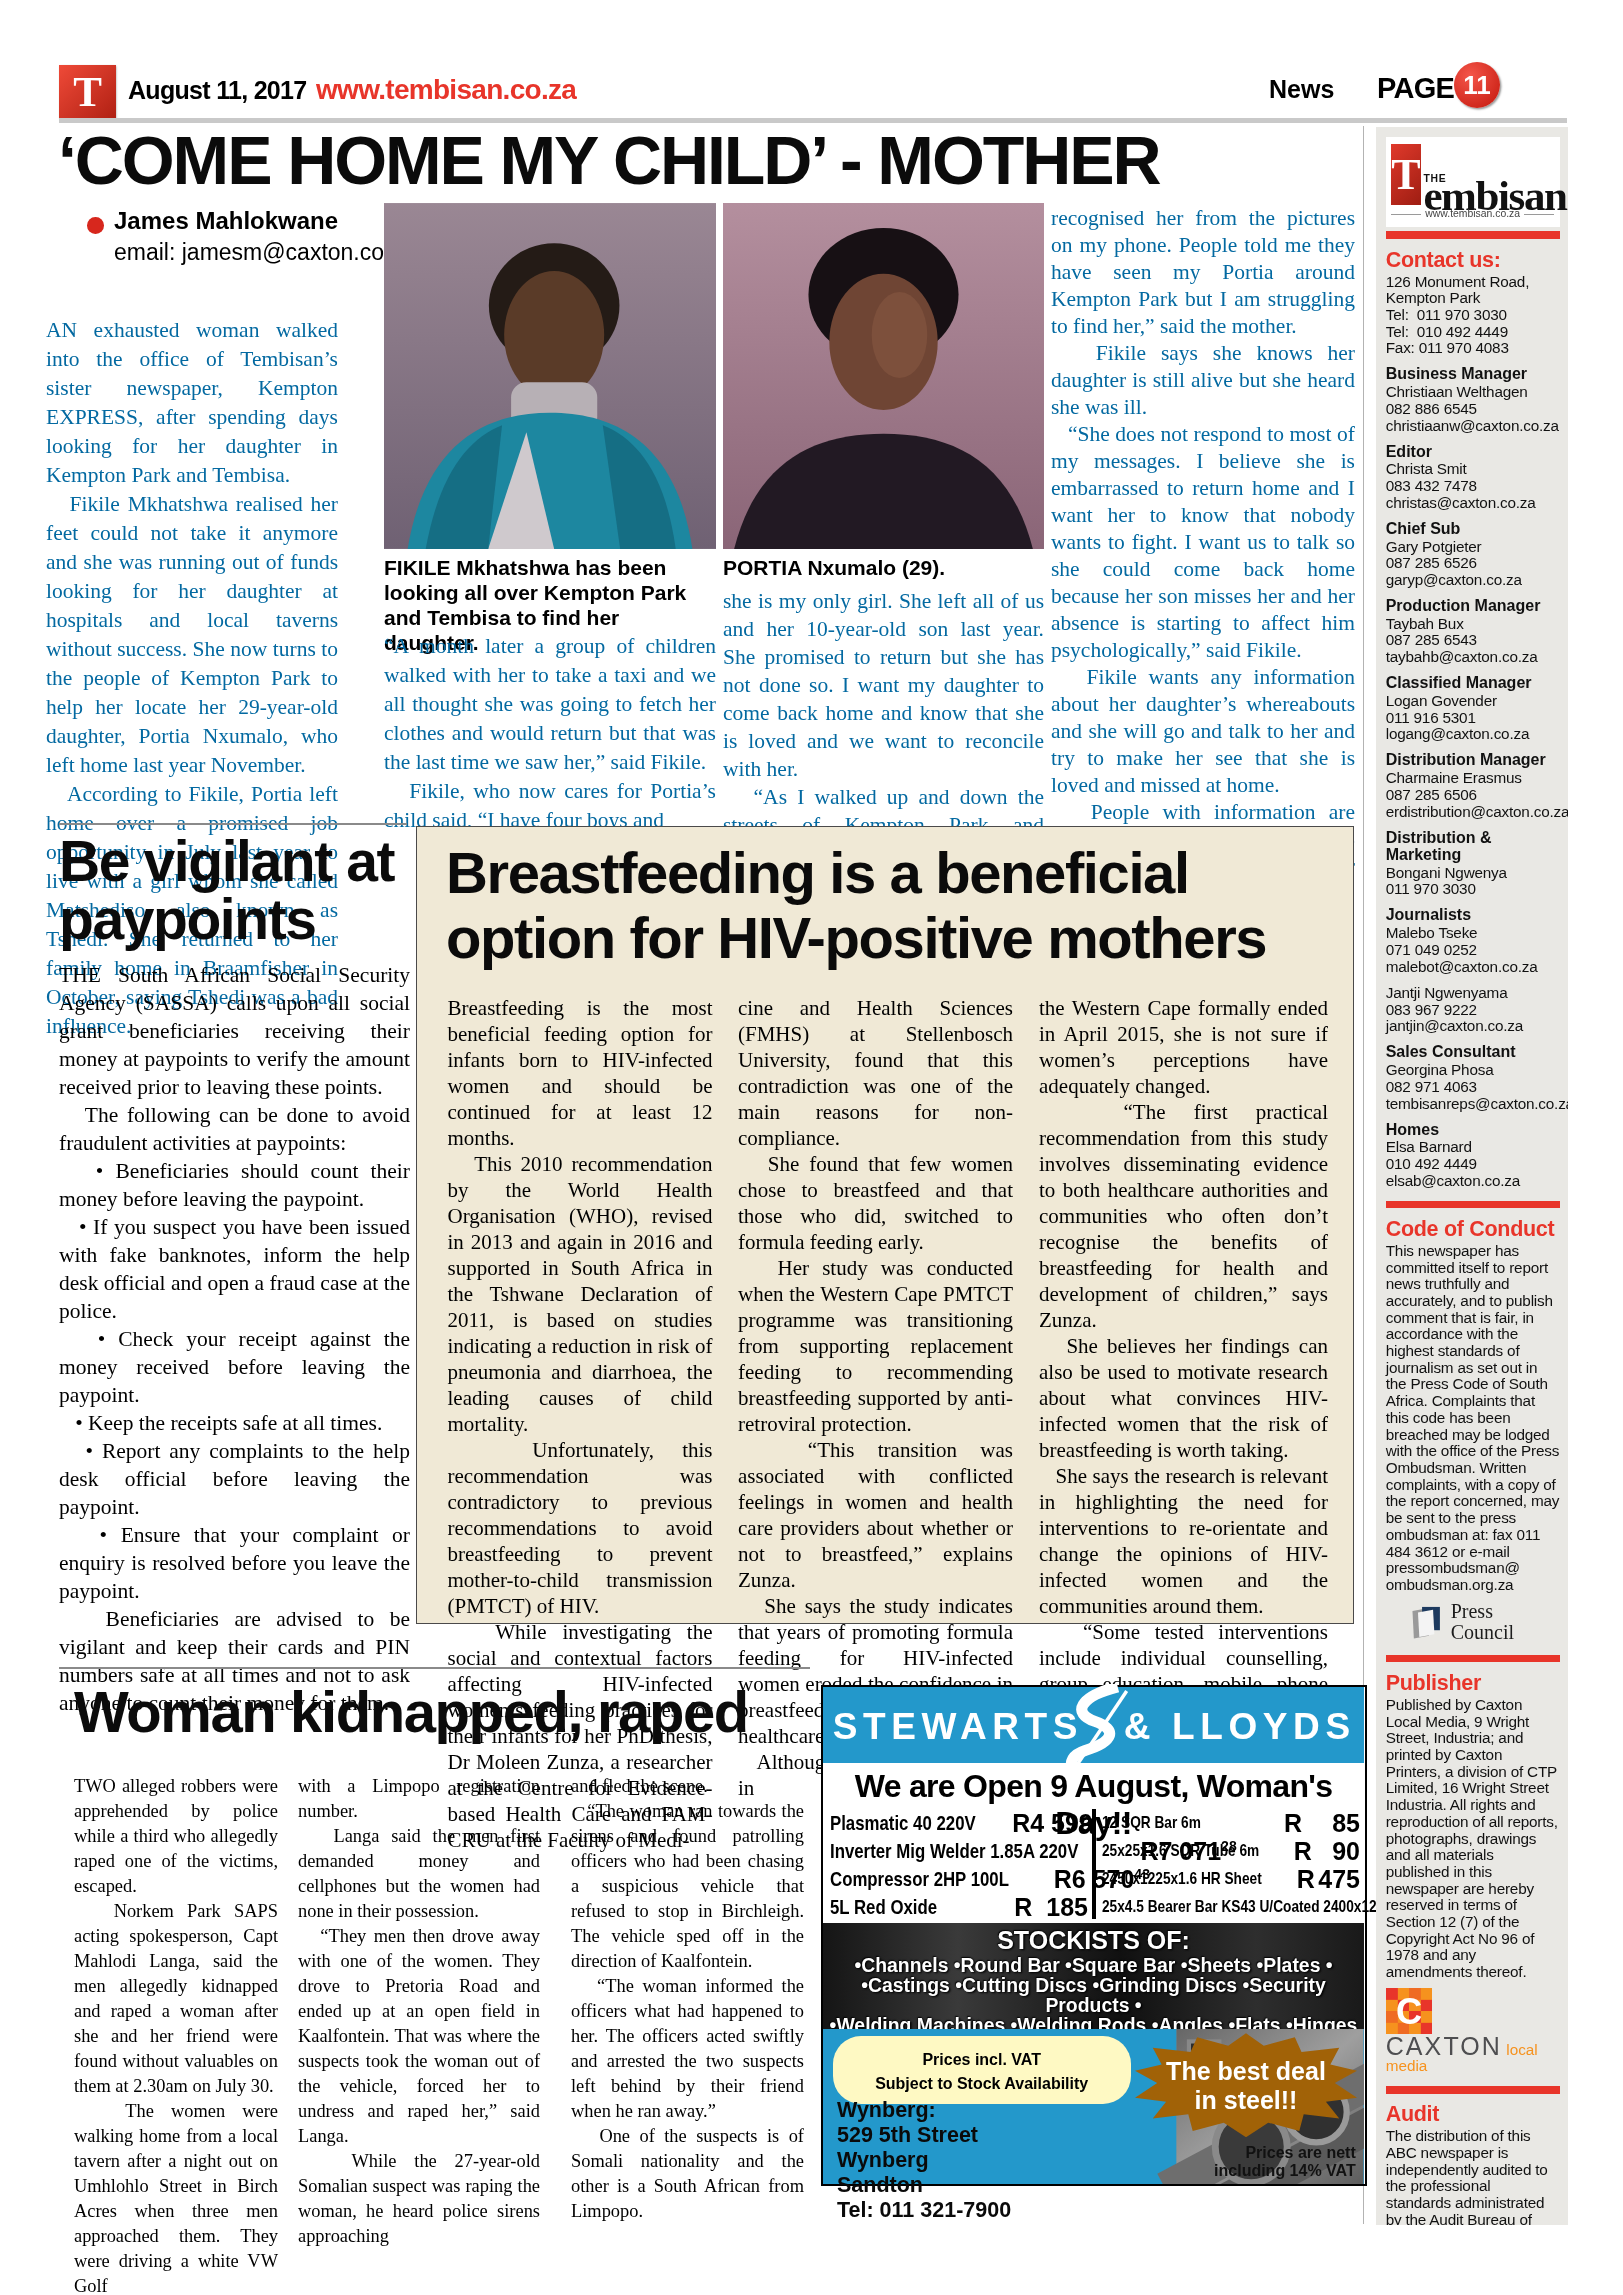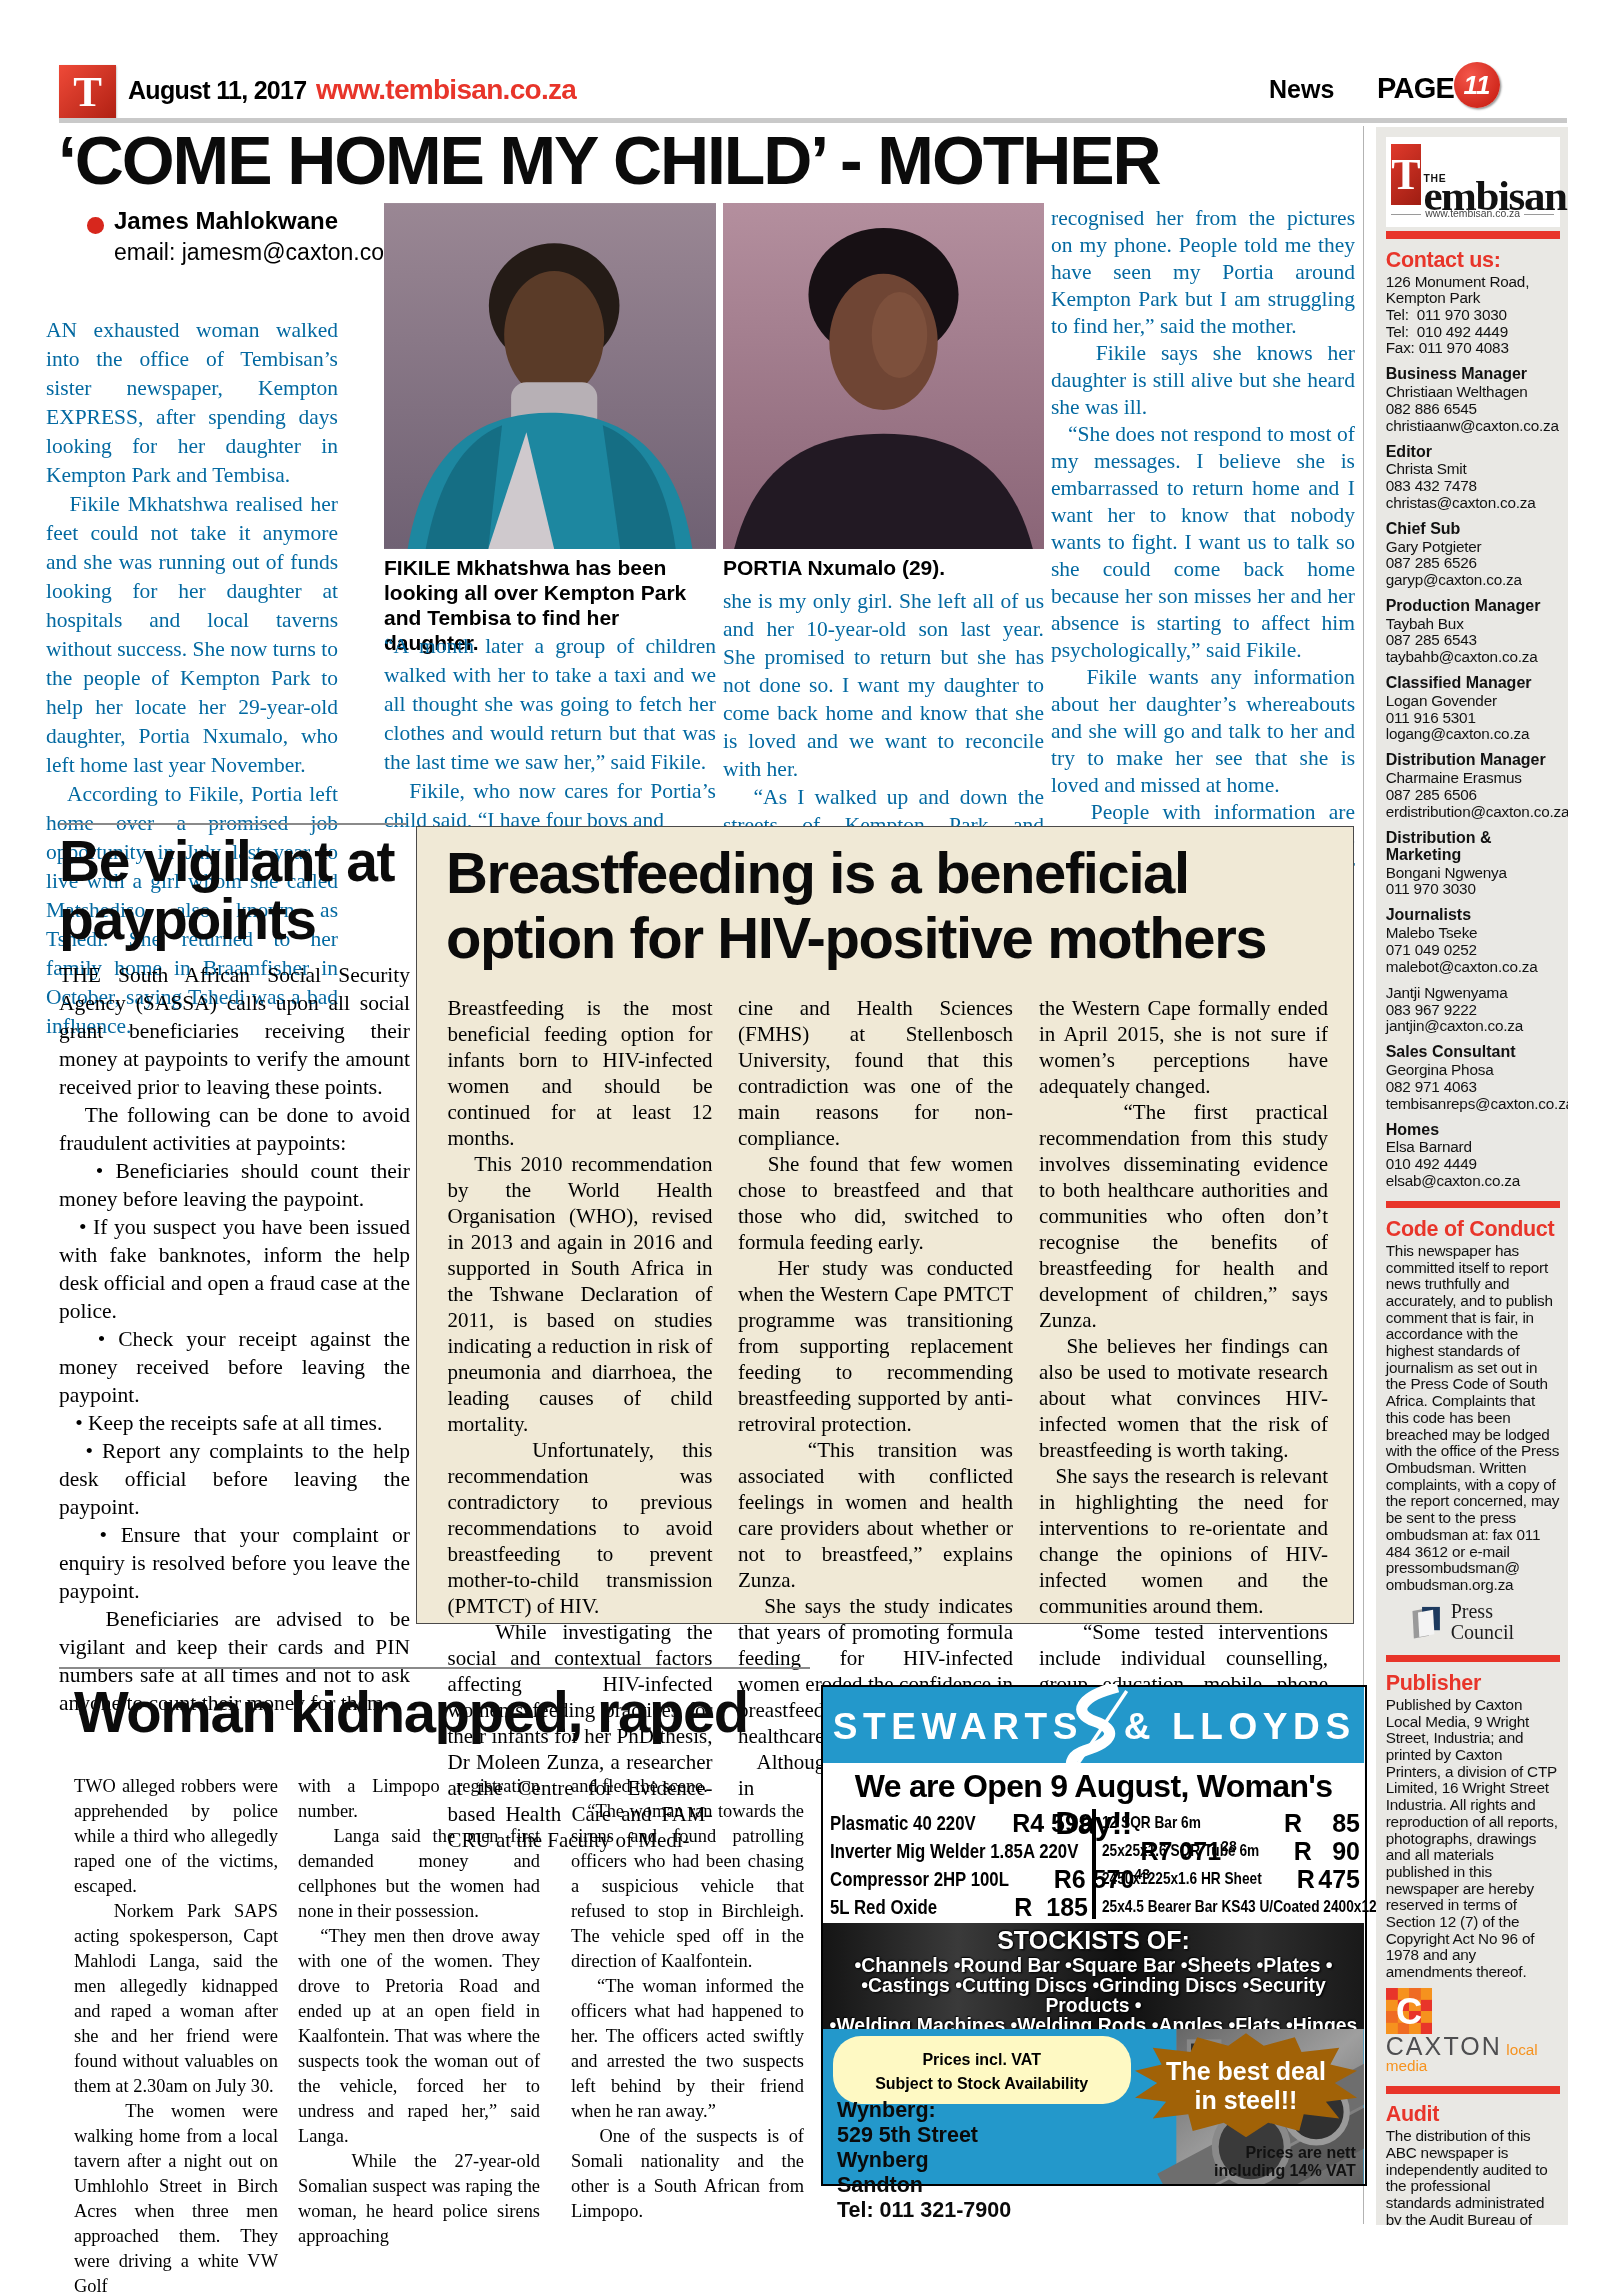--- a/index.html
+++ b/index.html
@@ -54,21 +54,21 @@
 
 <div class="page">
 
   <div class="abs" style="left:59px;top:65px;width:57px;height:54px;background:linear-gradient(135deg,#ef4a38,#b02013);box-shadow:1.4px 1.4px 2.1px #999;">
     <div class="serif" style="color:#fff;font-weight:bold;font-size:43px;text-align:center;line-height:54px;">T</div>
   </div>
   <div class="abs b" style="left:128px;top:76px;font-size:25px;letter-spacing:-0.7px;">August 11, 2017</div>
   <div class="abs b red" style="left:316px;top:74px;font-size:28px;letter-spacing:-0.7px;">www.tembisan.co.za</div>
   <div class="abs b" style="left:1269px;top:75px;font-size:25px;">News</div>
   <div class="abs b" style="left:1377px;top:72px;font-size:29px;letter-spacing:-0.7px;">PAGE</div>
-  <div class="abs" style="left:1454px;top:62px;width:46px;height:46px;border-radius:50%;background:radial-gradient(circle at 35% 30%,#f4564a,#c3160b);box-shadow:1.4px 1.4px 2.1px #999;font-style:italic;">
+  <div class="abs" style="left:1454px;top:62px;width:46px;height:46px;border-radius:50%;background:radial-gradient(circle at 35% 30%,#f4564a,#c3160b);box-shadow:1.4px 1.4px 2.1px #999;">
     <div style="color:#fff;font-weight:bold;font-size:26px;text-align:center;line-height:46px;">11</div>
   </div>
   <div class="abs rule" style="left:59px;top:118px;width:1508px;height:4.9px;"></div>
 
   <div class="abs head" style="left:58px;top:126px;width:1249px;font-size:68px;line-height:69px;">‘COME HOME MY CHILD’ - MOTHER</div>
   <div class="abs" style="left:87px;top:217px;width:16.7px;height:16.7px;border-radius:50%;background:#d7271d;"></div>
   <div class="abs b" style="left:114px;top:207px;font-size:24px;">James Mahlokwane</div>
   <div class="abs" style="left:114px;top:239px;font-size:23px;">email: jamesm@caxton.co.za</div>
 
   <div class="abs serif just pre body-col" style="left:46px;top:272px;width:292px;height:543px;margin-top:44px;">AN exhausted woman walked into the office of Tembisan’s sister newspaper, Kempton EXPRESS, after spending days looking for her daughter in Kempton Park and Tembisa.

